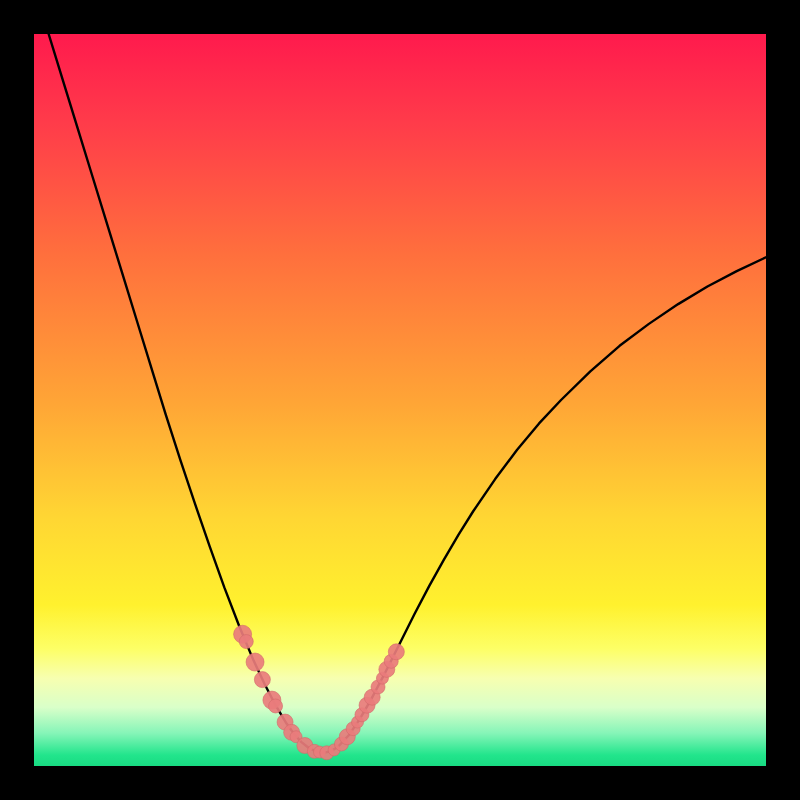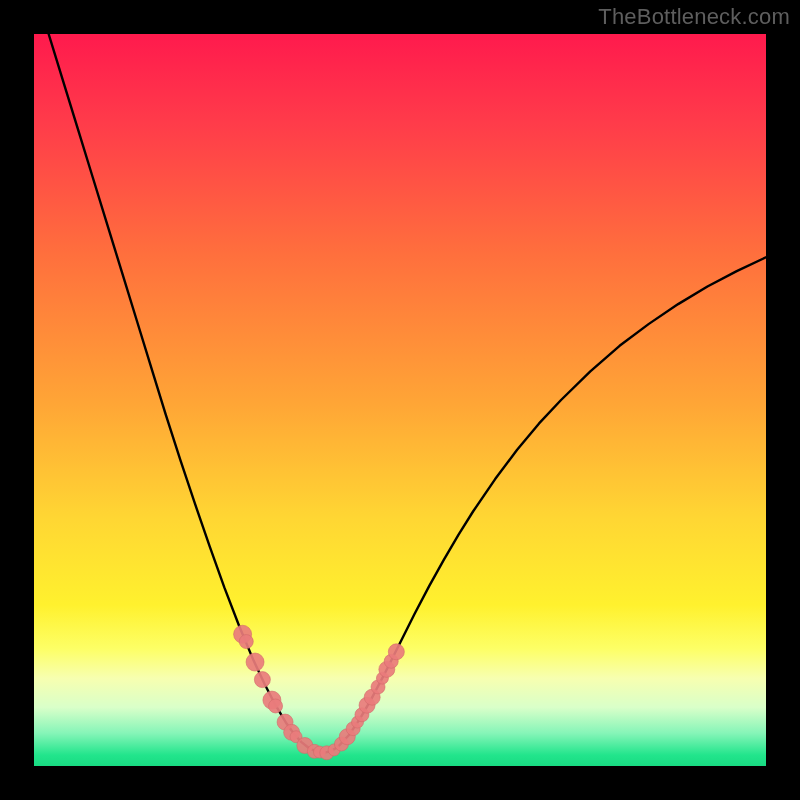--- a/index.html
+++ b/index.html
@@ -33,21 +33,20 @@
     top: 34px;
     width: 732px;
     height: 732px;
   }
   svg { display: block; }
 </style>
 </head>
 <body>
 
 <div class="outer">
-  <div class="watermark">TheBottleneck.com</div>
   <div class="plot">
     <svg id="chart-svg" width="732" height="732" viewBox="0 0 732 732">
         <defs>
           <linearGradient id="bg-grad" x1="0" y1="0" x2="0" y2="1">
             <stop offset="0.0%" stop-color="#ff1a4d"></stop>
             <stop offset="12.0%" stop-color="#ff3b4a"></stop>
             <stop offset="30.0%" stop-color="#ff6f3d"></stop>
             <stop offset="50.0%" stop-color="#ffa436"></stop>
             <stop offset="66.0%" stop-color="#ffd633"></stop>
             <stop offset="78.0%" stop-color="#fff12e"></stop>

